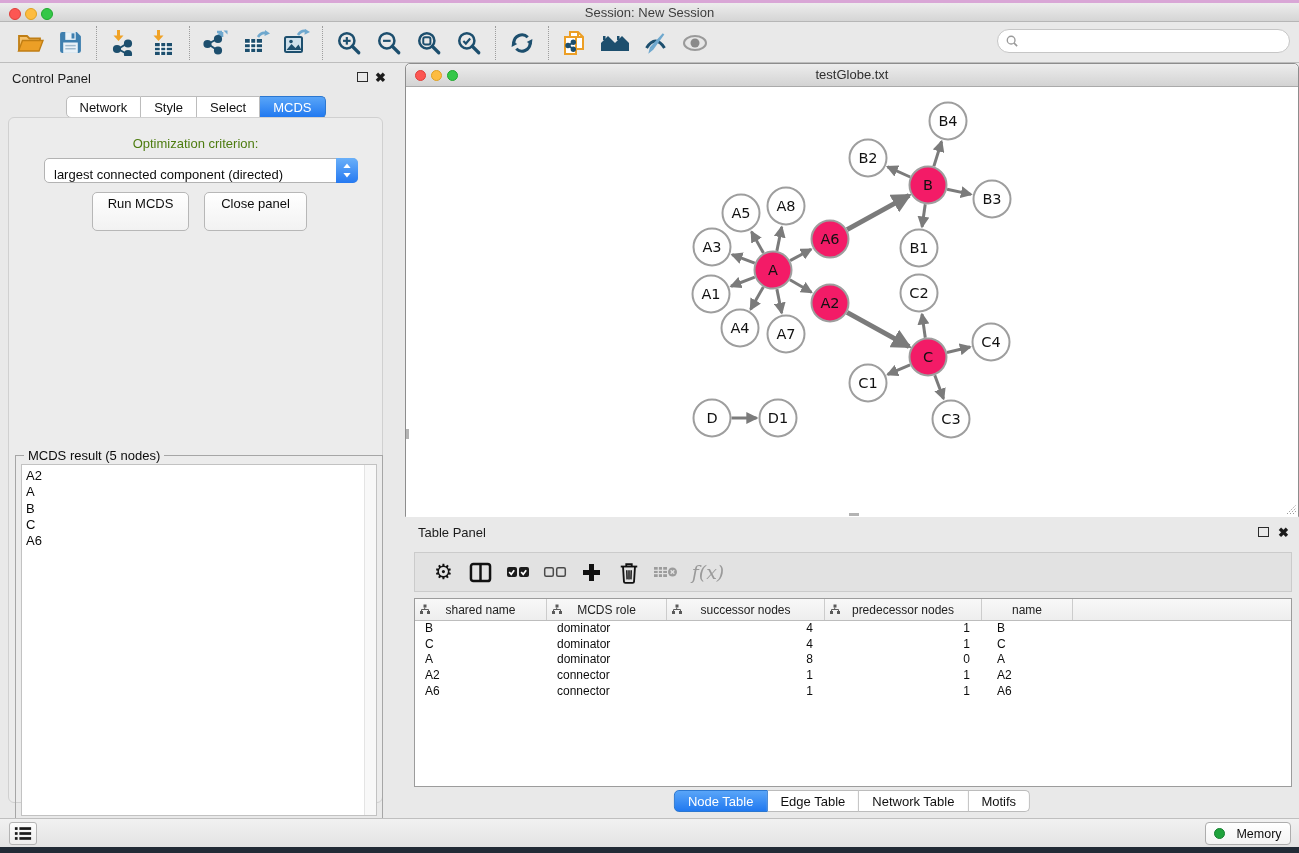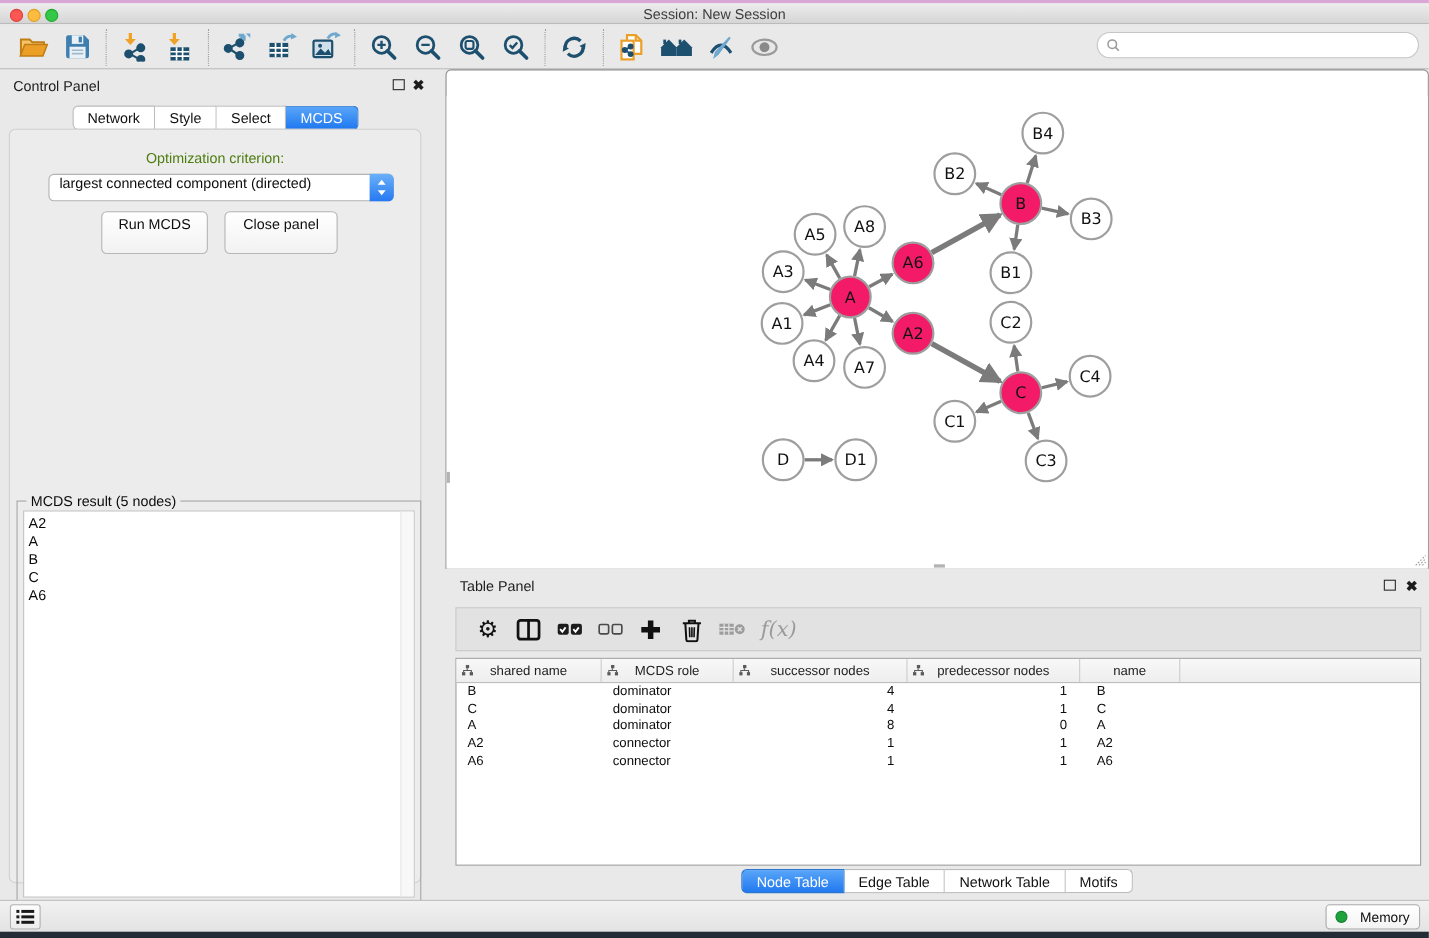--- a/index.html
+++ b/index.html
@@ -40,21 +40,21 @@
     border:1px solid #BCBCBC; border-left:none; color:#111; }
   .tab:first-child { border-left:1px solid #BCBCBC; border-radius:5px 0 0 5px; }
   .tab:last-child { border-radius:0 5px 5px 0; }
   .tab.active { background:linear-gradient(#59A5F8,#2179F0); color:#fff; border-color:#2b77d0; }
 
   .cp-content { position:absolute; left:8px; top:54px; width:375px; height:686px;
     background:#ECECEC; border:1px solid #D0D0D0; border-radius:6px; }
   .opt-label { position:absolute; top:18px; width:100%; text-align:center; font-size:13px; color:#4d7c0f; }
   .dropdown { position:absolute; left:35px; top:40px; width:314px; height:25px; background:#fff;
     border:1px solid #B3B3B3; border-radius:5px; font-size:13px; color:#0d0d0d;
-    display:flex; align-items:flex-start; padding-left:9px; }
+    display:flex; align-items:flex-end; padding-left:9px; }
   .dd-stepper { position:absolute; right:-1px; top:-1px; width:22px; height:25px; border-radius:0 5px 5px 0;
     background:linear-gradient(#6AB0F9,#2579F1); display:flex; align-items:center; justify-content:center; }
   .btn { position:absolute; height:39px; background:linear-gradient(#FFFFFF,#F2F2F2); border:1px solid #B7B7B7;
     border-radius:5px; font-size:13px; color:#0d0d0d; text-align:center; line-height:21px; }
   .btn-run { left:83px; top:74px; width:97px; }
   .btn-close { left:195px; top:74px; width:103px; }
 
   .fieldset { position:absolute; left:6px; top:337px; width:368px; height:367px; border:1px solid #A6A6A6; }
   .legend { position:absolute; left:8px; top:-8px; background:#ECECEC; padding:0 4px; font-size:13px; color:#0c0c0c; }
   .listbox { position:absolute; left:5px; top:8px; right:5px; bottom:5px; background:#fff; border:1px solid #C2C2C2; overflow:hidden; }
@@ -324,20 +324,26 @@
               <li>C</li>
               <li>A6</li>
             </ul>
           <div class="scroll-track"></div>
         </div>
       </div>
     </div>
   </div>
 
   <div class="network-window">
+    <div class="nw-titlebar">
+      <span class="nw-light" style="left:9px; background:#FC5753; border:1px solid #DF3F3A;"></span>
+      <span class="nw-light" style="left:25px; background:#FDBC40; border:1px solid #DEA123;"></span>
+      <span class="nw-light" style="left:41px; background:#34C748; border:1px solid #1FA92E;"></span>
+      <span>testGlobe.txt</span>
+    </div>
     <div class="nw-canvas">
       <svg id="graph" width="892" height="430">
           <defs>
             <marker id="arr" viewBox="0 0 10 10" refX="8.5" refY="5" markerWidth="4" markerHeight="4" orient="auto" markerUnits="strokeWidth">
               <path d="M0 0 L10 5 L0 10 Z" fill="#7B7B7B"></path>
             </marker>
           </defs>
           <line x1="357.45407224420103" y1="165.99631618498313" x2="345.5249972692142" y2="144.74765138578783" stroke="#7B7B7B" stroke-width="3" marker-end="url(#arr)"></line>
           <line x1="370.881668523657" y1="163.89024726814995" x2="375.72021162776275" y2="140.06972737101415" stroke="#7B7B7B" stroke-width="3" marker-end="url(#arr)"></line>
           <line x1="348.7539029153211" y1="176.12032405003907" x2="326.11749165746653" y2="167.5852837397005" stroke="#7B7B7B" stroke-width="3" marker-end="url(#arr)"></line>

